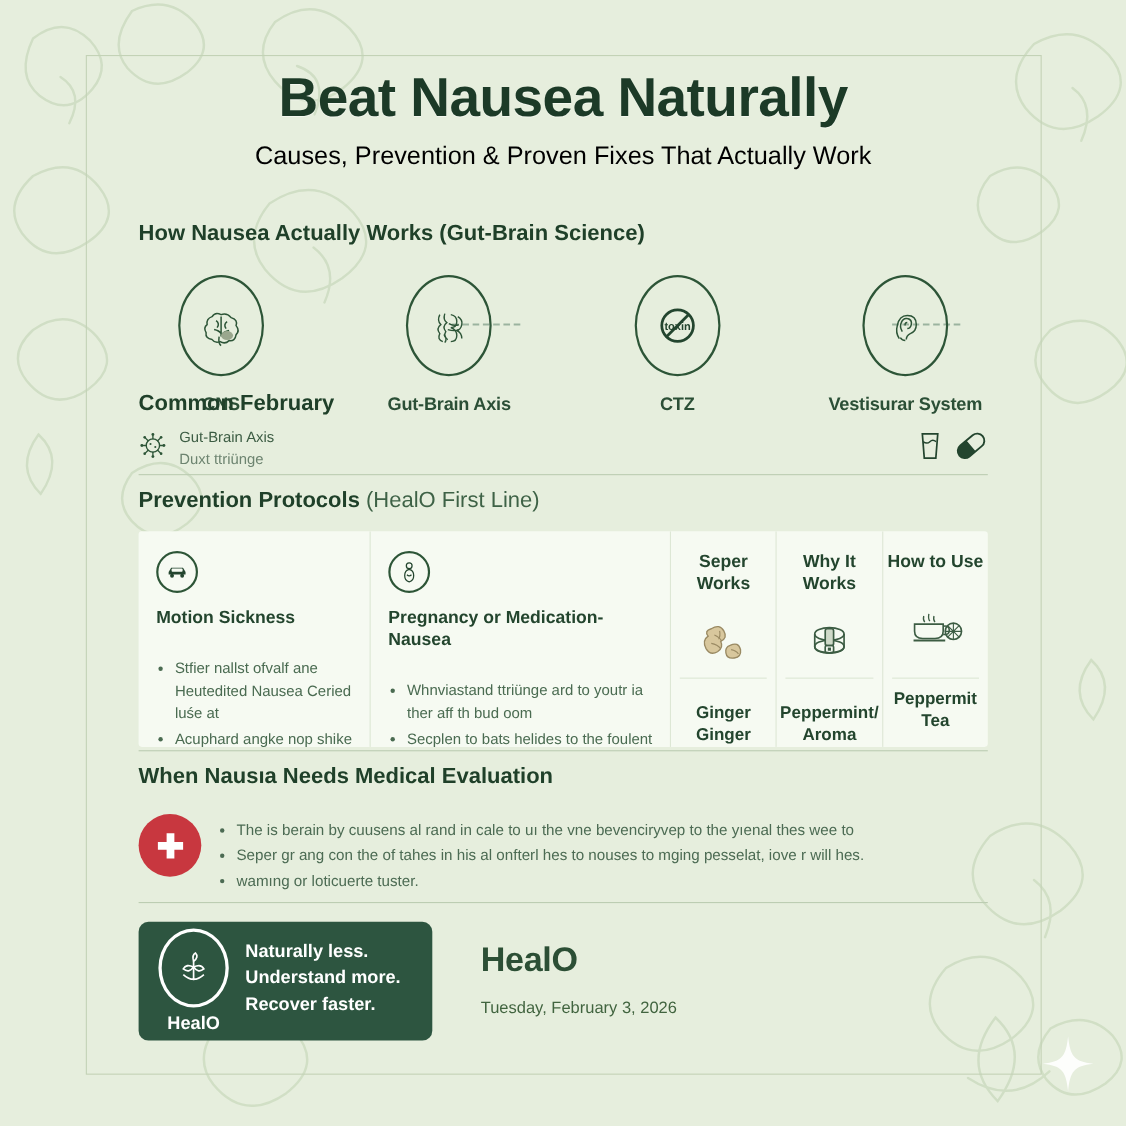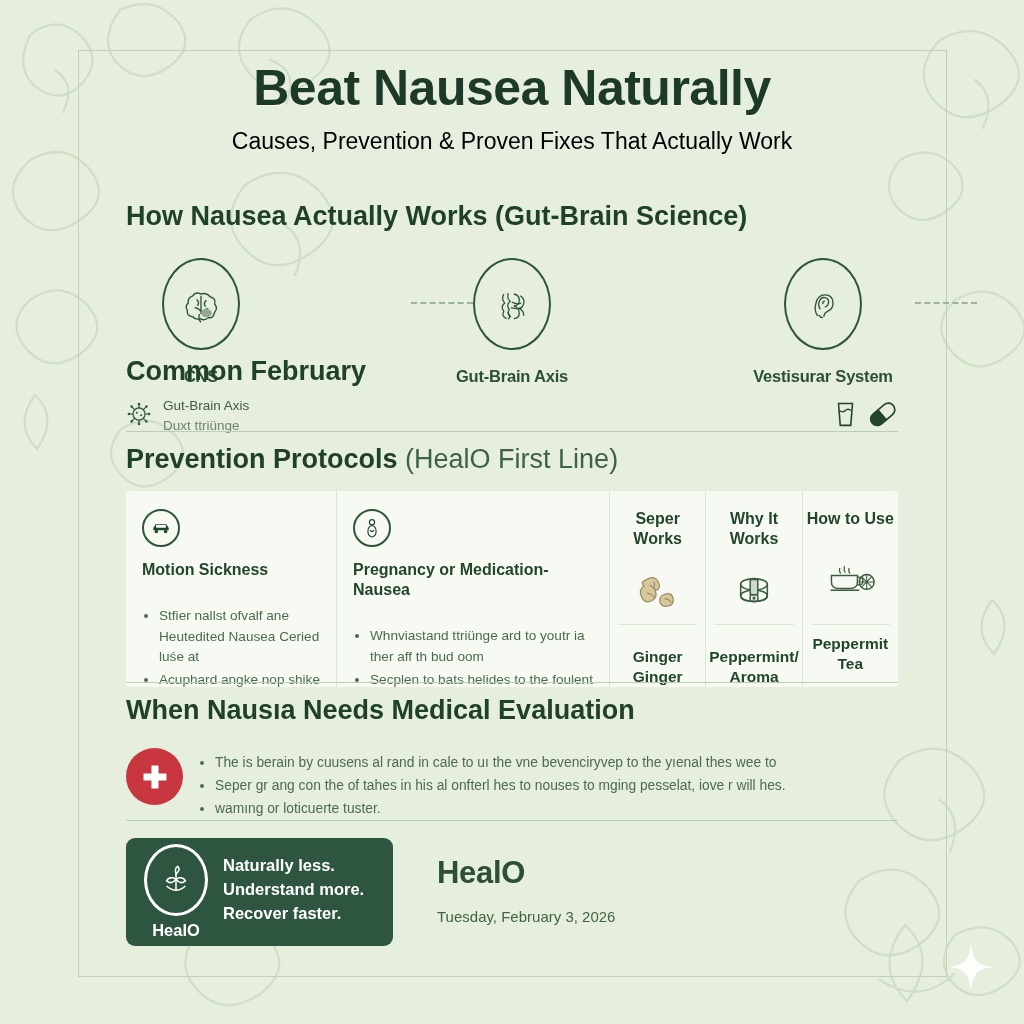--- a/index.html
+++ b/index.html
@@ -28,21 +28,21 @@
     font-size:50px;font-weight:bold;letter-spacing:-0.5px;
     color:#1c3a27;line-height:1.06;margin:0;
     text-shadow:0 1px 0 rgba(255,255,255,.5);
   }
   .subtitle{
     font-size:23px;color:#000000;margin:13px 0 0 0;font-weight:400;
   }
 
   
   .sec-h{
-    font-size:27px;font-weight:bold;color:#1f4029;
+    font-size:20px;font-weight:bold;color:#1f4029;
     margin:0;padding:0;
   }
   .sec-h .light{font-weight:400;color:#3e6246;}
 
   .content{position:absolute;left:126px;width:772px;}
 
   
   #sec-science{top:201px;}
   .flow{
     display:flex;align-items:flex-start;justify-content:space-between;
@@ -235,20 +235,31 @@
             <path d="M24 11 q6 1 6 7 q0 6 -6 6 q6 2 6 8 q0 6 -6 6"></path>
             <path d="M31 13 q5 3 4 8 q-1 5 -5 6 q5 2 5 8"></path>
             <path d="M17 31 q4 4 1 8"></path>
             <path d="M22 20 q6 3 10 1 M21 26 q7 2 11 0"></path>
           </svg>
         </div>
         <div class="node-label">Gut-Brain Axis</div>
         <div class="flow-dash d2"></div>
       </div>
 
+      <div class="flow-node">
+        <div class="node-circle">
+          <svg viewBox="0 0 48 48" width="46" height="46">
+            <circle cx="24" cy="24" r="15" fill="none" stroke="#23452e" stroke-width="2.6"></circle>
+            <line x1="13" y1="35" x2="35" y2="13" stroke="#23452e" stroke-width="2.6"></line>
+            <text x="24" y="28" text-anchor="middle" font-family="Liberation Sans, sans-serif" font-size="10.5" font-weight="bold" fill="#23452e">toxin</text>
+          </svg>
+        </div>
+        <div class="node-label">CTZ</div>
+
+      </div>
 
       <div class="flow-node">
         <div class="node-circle">
           <svg viewBox="0 0 44 44" width="40" height="40" fill="none" stroke="#2d5537" stroke-width="1.5">
             <path d="M16 35 q-4 -6 -2 -13 q2 -10 10 -10 q9 0 9 9 q0 7 -6 9 q-4 2 -4 6"></path>
             <path d="M19 28 q-3 -5 -1 -9 q2 -5 6 -4 q5 1 4 6 q-1 4 -4 4"></path>
             <path d="M22 22 q-1 -3 2 -3"></path>
             <path d="M17 34 q2 3 5 3"></path>
           </svg>
         </div>

